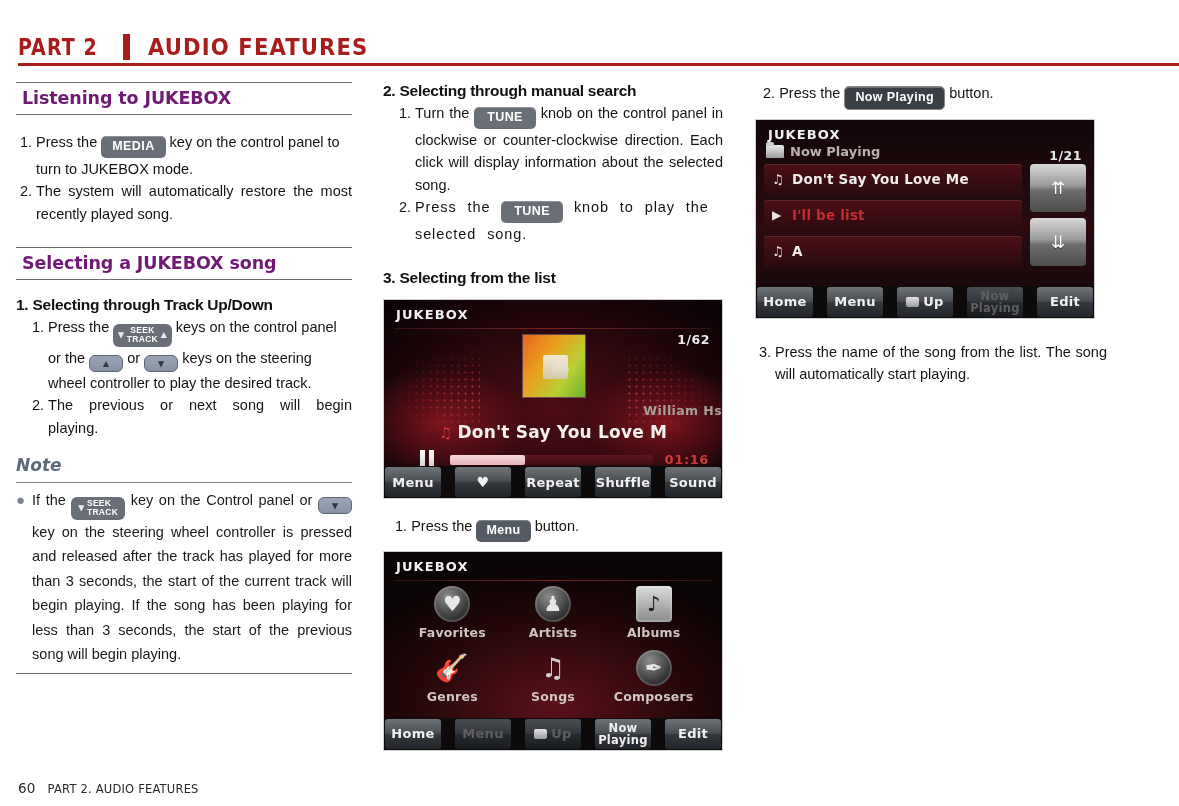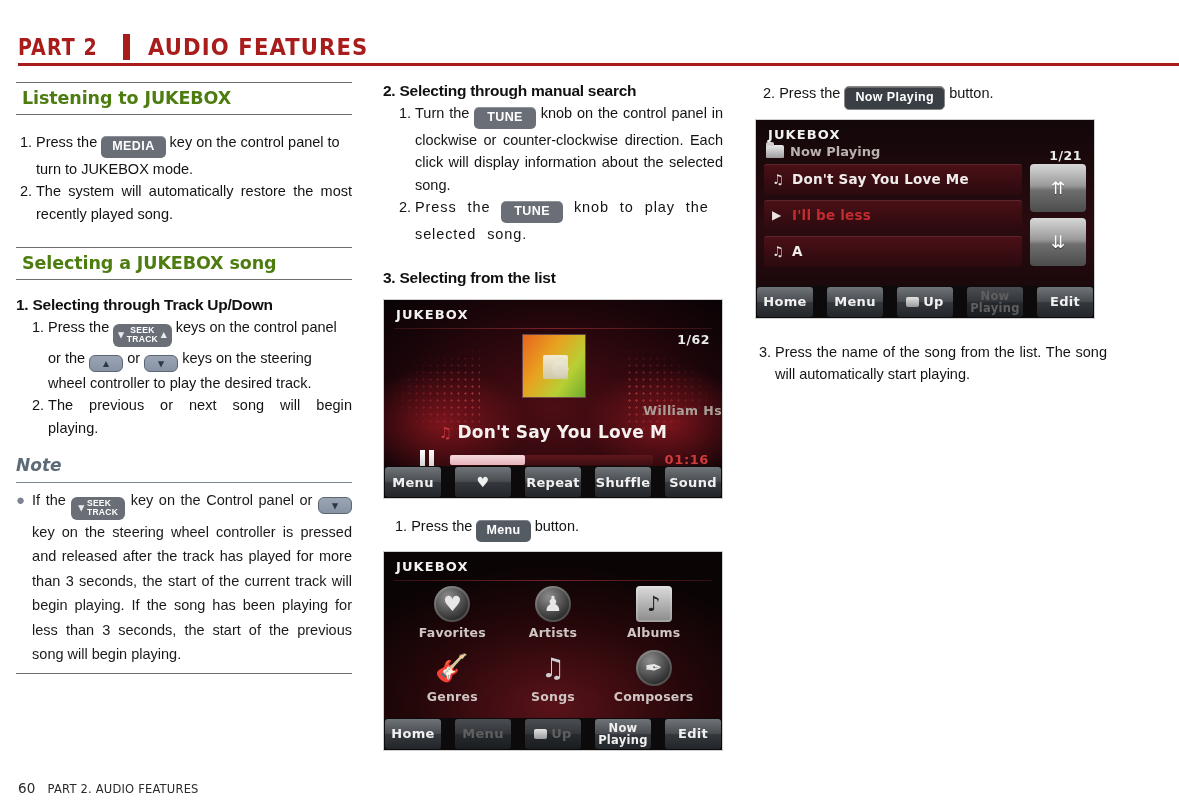--- a/index.html
+++ b/index.html
@@ -64,21 +64,21 @@
   .sec-head {
     position: relative;
     border-top: 1.6px solid #6e6e6e;
     border-bottom: 1.6px solid #6e6e6e;
     padding: 5px 0 6px 6px;
     margin-bottom: 16px;
   }
   .sec-head .t {
     font-size: 17.5px;
     font-weight: bold;
-    color: #4d7c0f;
+    color: #701a75;
     font-family: "DejaVu Sans", sans-serif;
     letter-spacing: -0.1px;
   }
 
   .numhead {
     font-size: 15.5px;
     font-weight: bold;
     color: #111;
     margin: 0 0 2px 0;
     letter-spacing: -0.25px;
@@ -645,21 +645,21 @@
     <div class="list-sub">Now Playing</div>
     <div class="shot-counter" style="top:28px;">1/21</div>
 
     <div class="rows">
       <div class="lrow">
         <span class="gl">♫</span>
         <span>Don't Say You Love Me</span>
       </div>
       <div class="lrow playing">
         <span class="gl">▶</span>
-        <span>I'll be less</span>
+        <span>I'll be list</span>
       </div>
       <div class="lrow">
         <span class="gl">♫</span>
         <span>A</span>
       </div>
     </div>
 
     <div class="scroller">
       <div class="sbtn">⇈</div>
       <div class="sbtn">⇊</div>

